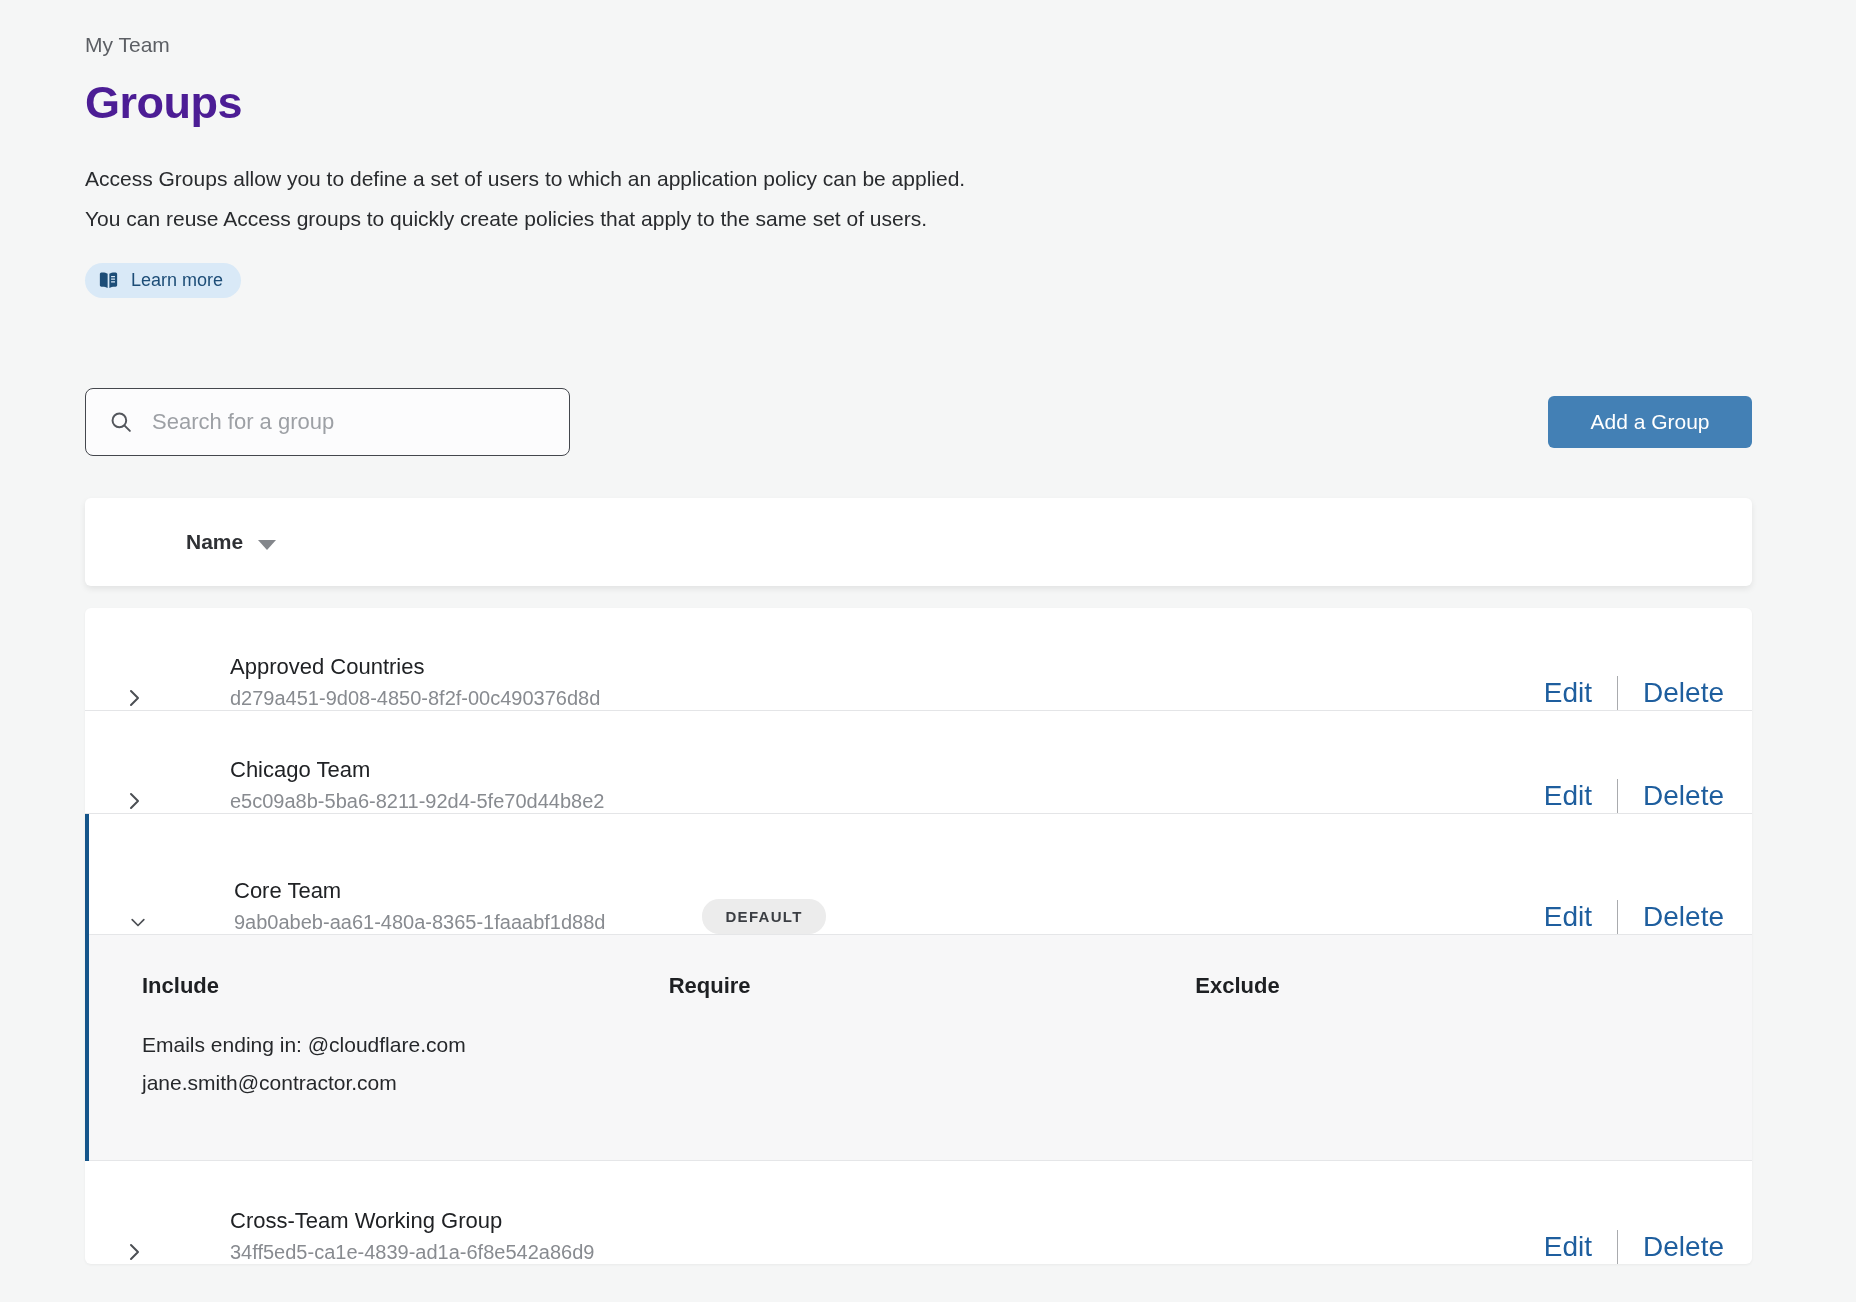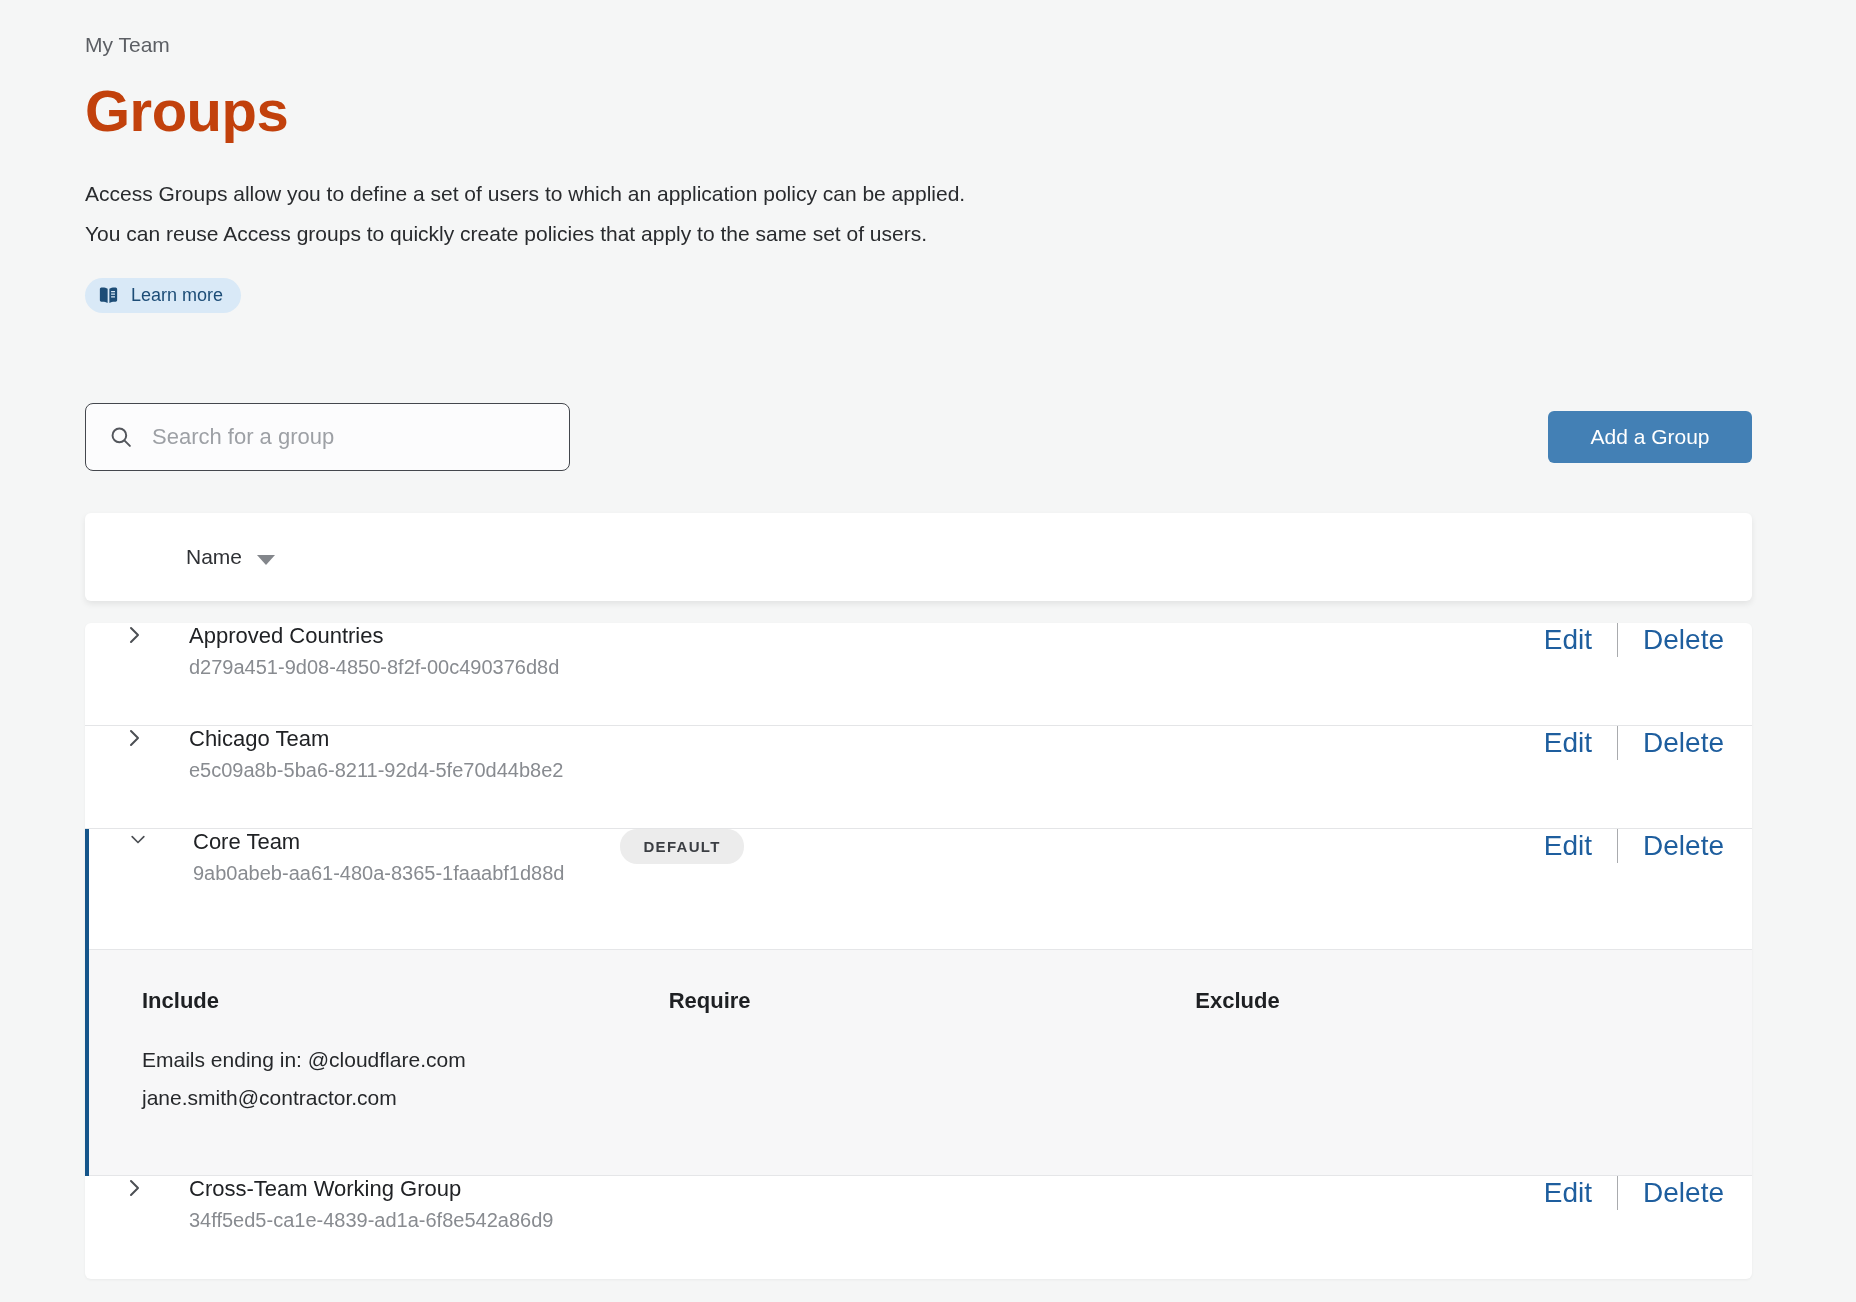--- a/index.html
+++ b/index.html
@@ -9,22 +9,22 @@
     background: #f5f6f6;
     font-family: "Liberation Sans", sans-serif;
     overflow: hidden;
     color: #202225;
   }
   .content { padding: 33px 0 0 85px; width: 1752px; }
 
   
   .eyebrow { font-size: 21px; color: #5c5f64; }
   .page-title {
-    margin: 20px 0 0; font-size: 58px; font-weight: 600;
-    letter-spacing: -0.5px; color: #c2410c;
+    margin: 20px 0 0; font-size: 45px; font-weight: 600;
+    letter-spacing: -0.5px; color: #4c1d95;
   }
   .description { margin-top: 30px; font-size: 21px; line-height: 40px; color: #292b2e; }
   .learn-more {
     margin-top: 24px; display: inline-flex; align-items: center; gap: 12px;
     background: #d9e9f7; color: #1d4d77; border: none; cursor: pointer;
     font-family: inherit; font-size: 18px; padding: 7px 18px 7px 13px;
     border-radius: 18px;
   }
   .learn-more svg { display: block; }
 
@@ -47,34 +47,34 @@
   }
 
   
   .table-header-card {
     margin-top: 42px; width: 1667px; height: 88px; background: #ffffff;
     border-radius: 6px; box-shadow: 0 3px 6px rgba(0,0,0,0.08);
     display: flex; align-items: center; padding-left: 101px;
     position: relative; z-index: 2;
   }
   .name-header { display: flex; align-items: center; cursor: pointer; }
-  .name-header .label { font-size: 21px; font-weight: normal; color: #2f3135; }
+  .name-header .label { font-size: 21px; font-weight: bold; color: #2f3135; }
   .sort-caret {
     width: 0; height: 0; margin-left: 15px; margin-top: 5px;
     border-left: 9px solid transparent; border-right: 9px solid transparent;
     border-top: 10px solid #83868b;
   }
 
   .rows-card {
     margin-top: 22px; width: 1667px; background: #ffffff;
     border-radius: 6px; box-shadow: 0 1px 3px rgba(0,0,0,0.05);
   }
   .group-row {
-    display: flex; align-items: flex-start; height: 103px;
-    border-bottom: 1px solid #e4e5e7; cursor: pointer;
+    display: flex; align-items: flex-end; height: 103px;
+    border-bottom: 1px solid #e4e5e7; cursor: pointer; gap: 41px;
   }
   .chevron { width: 20px; margin-left: 39px; display: flex; }
   .row-text { margin-left: 45px; }
   .row-name { font-size: 22px; color: #202225; }
   .row-id { font-size: 20px; color: #888b90; margin-top: 7px; }
   .row-actions { margin-left: auto; margin-right: 28px; display: flex; align-items: center; }
   .action-link {
     font-size: 28px; color: #1e5e9e; text-decoration: none; cursor: pointer;
     background: none; border: none; font-family: inherit; padding: 0;
   }

